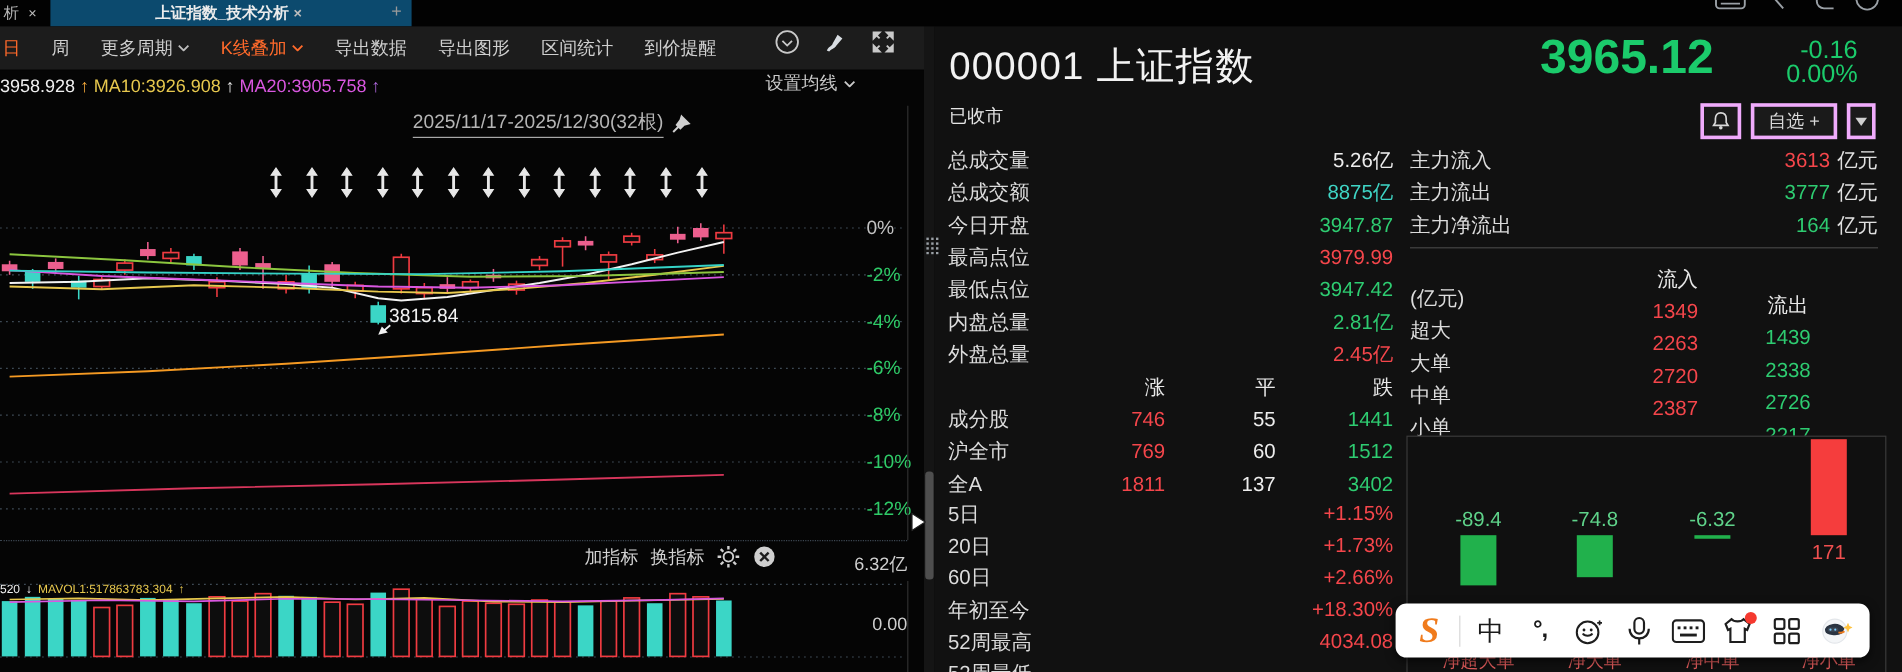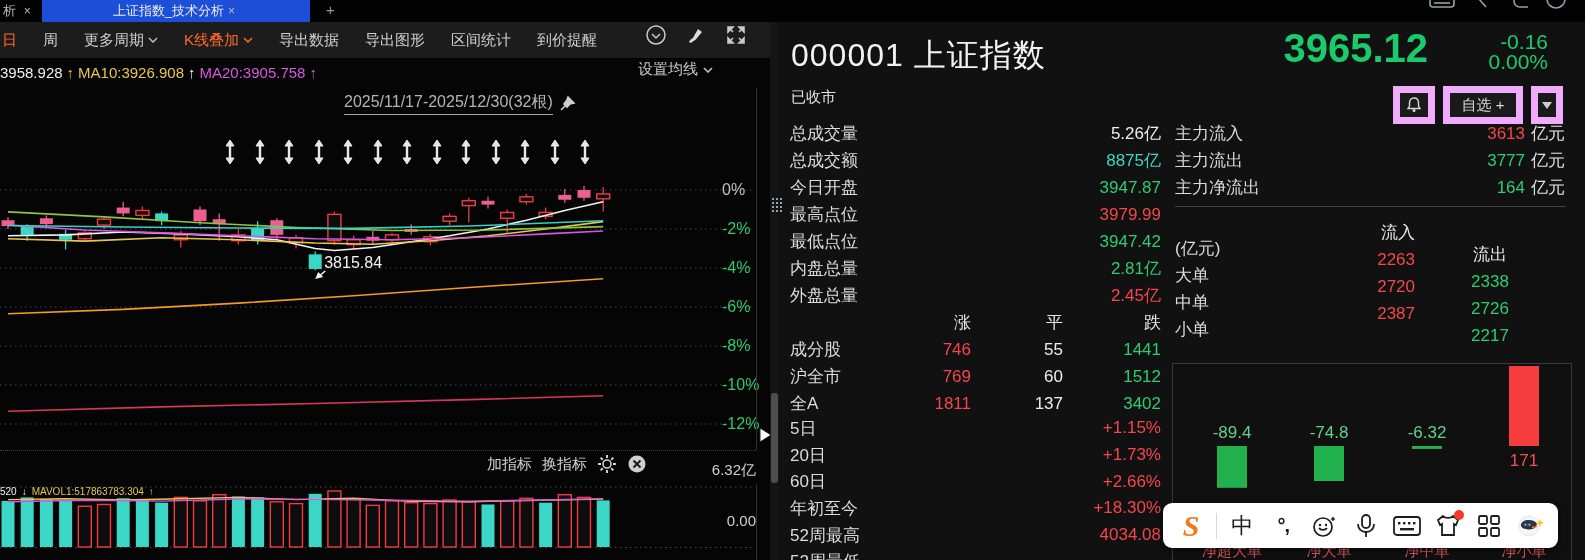--- a/index.html
+++ b/index.html
@@ -2,21 +2,21 @@
 <html><head>
 <meta charset="utf-8">
 <style>
   html,body{margin:0;padding:0;background:#000;}
   body{width:1585px;height:560px;overflow:hidden;font-family:"Liberation Sans",sans-serif;position:relative;}
   #app{position:absolute;left:0;top:0;width:1585px;height:560px;background:#050505;overflow:hidden;}
   .abs{position:absolute;}
   
   #tabbar{left:0;top:0;width:1585px;height:22px;background:#020202;}
   .tab-partial{position:absolute;left:0;top:0;height:22px;color:#b9b9b9;font-size:13px;line-height:22px;padding-left:3px;}
-  .tab-active{position:absolute;left:42px;top:0;width:268px;height:22px;background:#1d4ed8;color:#ececec;font-size:13px;line-height:22px;text-align:center;}
+  .tab-active{position:absolute;left:42px;top:0;width:301px;height:22px;background:#0c4a6e;color:#ececec;font-size:13px;line-height:22px;text-align:center;font-weight:bold;}
   .tab-x{color:#bdbdbd;font-size:12px;padding:0 4px;cursor:default;}
   .tab-new{position:absolute;left:326px;top:0;color:#9a9a9a;font-size:15px;line-height:20px;}
   #winicons{left:1428px;top:0;width:150px;height:13px;overflow:hidden;}
   
   #toolbar{left:0;top:22px;width:770px;height:36px;background:#1c1c1c;border-bottom:1px solid #000;display:flex;align-items:center;color:#cfcfcf;font-size:15px;}
   #toolbar .ti{margin-left:26px;white-space:nowrap;display:flex;align-items:center;gap:4px;}
   #toolbar .ti:first-child{margin-left:2px;}
   .orange{color:#ff6a2b;}
   .chev{display:inline-block;}
   #tool-icons{position:absolute;left:645px;top:24px;display:flex;gap:18px;align-items:center;}
@@ -42,21 +42,21 @@
   #sb-thumb{left:771px;top:393px;width:7px;height:90px;background:#4e4e4e;border-radius:3px;}
   #grip{left:771px;top:197px;z-index:6;}
   #cursor{left:759px;top:427px;z-index:9;}
   
   #panel{left:779px;top:22px;width:806px;height:538px;background:#111;}
   #q-title{position:absolute;left:12px;top:12px;font-size:32px;color:#f2f2f2;letter-spacing:1px;}
   #q-price{position:absolute;right:157px;top:4px;font-size:40px;font-weight:600;color:#1bcb6b;}
   #q-chg{position:absolute;right:37px;top:10px;font-size:21px;line-height:20px;color:#1bcb6b;text-align:right;}
   #q-status{position:absolute;left:12px;top:66px;font-size:15px;color:#e5e5e5;}
   #q-btns{position:absolute;right:22px;top:64px;display:flex;align-items:center;gap:8px;}
-  .qbtn{border:7px solid #f0abfc;background:#1a1a1a;color:#d8d8d8;font-size:15px;height:24px;display:flex;align-items:center;justify-content:center;}
+  .qbtn{border:3px solid #f0abfc;background:#1a1a1a;color:#d8d8d8;font-size:15px;height:24px;display:flex;align-items:center;justify-content:center;}
   #fav-btn{width:66px;gap:2px;}
   #bell-btn{width:28px;}
   #dd-btn{width:18px;}
   
   .row{display:flex;align-items:center;height:27px;font-size:17px;}
   .lab{color:#dcdcdc;}
   .val{margin-left:auto;text-align:right;}
   .w{color:#ededed}.r{color:#f5464b}.g{color:#2ecc71}.t{color:#3fd5c5}
   #stats{position:absolute;left:11px;top:98px;width:371px;}
   #breadth{position:absolute;left:11px;top:287px;width:371px;}
@@ -552,20 +552,25 @@
         </div>
       </div>
     <div id="flow-hr"></div>
     <div id="flowtable">
         <div class="row">
           <span class="f-c1 hdr">(亿元)</span>
           <span class="f-c2 hdr">流入</span>
           <span class="f-c3 hdr">流出</span>
         </div>
         <div class="row">
+          <span class="f-c1">超大</span>
+          <span class="f-c2 r">1349</span>
+          <span class="f-c3 g">1439</span>
+        </div>
+        <div class="row">
           <span class="f-c1">大单</span>
           <span class="f-c2 r">2263</span>
           <span class="f-c3 g">2338</span>
         </div>
         <div class="row">
           <span class="f-c1">中单</span>
           <span class="f-c2 r">2720</span>
           <span class="f-c3 g">2726</span>
         </div>
         <div class="row">

